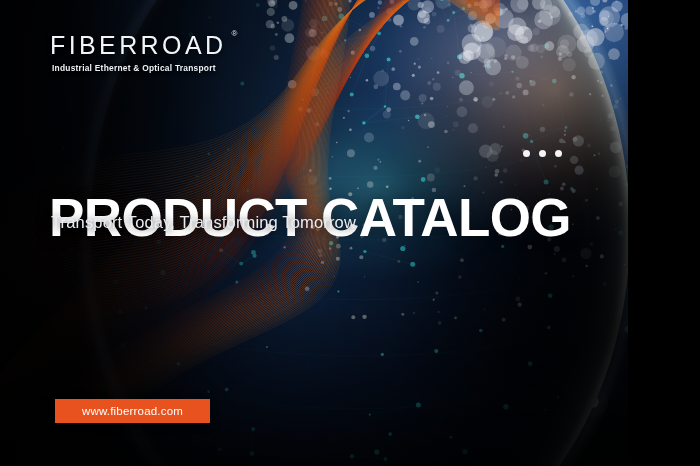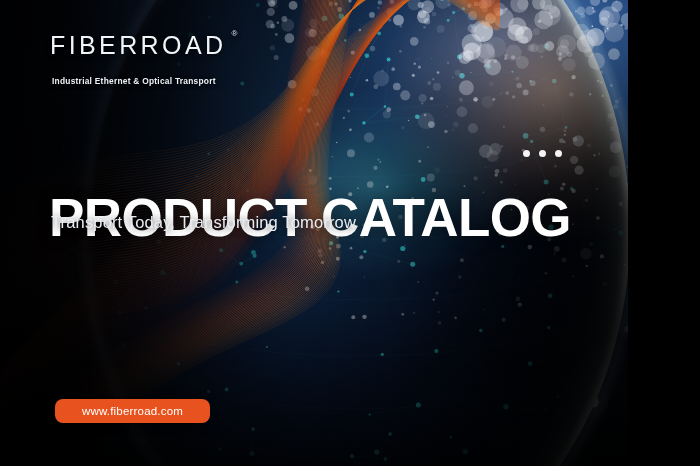--- a/index.html
+++ b/index.html
@@ -75,21 +75,21 @@
   #logo{position:absolute;left:50px;top:33px;}
   #logo-word{
     position:relative;display:inline-block;
     font-size:25px;font-weight:400;letter-spacing:3.4px;color:#f2f5f7;
     line-height:1;text-shadow:0 1px 5px rgba(0,0,0,.75);
   }
   #logo-reg{
     position:absolute;right:-11px;top:-3px;font-size:8px;color:#dfe4e8;letter-spacing:0;
   }
   #logo-tag{
-    margin-top:18px;margin-left:2px;
+    margin-top:5px;margin-left:2px;
     font-size:8.4px;font-weight:700;letter-spacing:.25px;color:#eef2f5;
     text-shadow:0 1px 4px rgba(0,0,0,.8);
   }
 
   #dots{position:absolute;left:523px;top:150px;display:flex;gap:9px;}
   #dots span{display:block;width:7px;height:7px;border-radius:50%;background:#fff;opacity:.95;}
 
   #title{
     position:absolute;left:49px;top:155px;
     font-size:53px;font-weight:700;letter-spacing:-.6px;color:#fff;
@@ -97,21 +97,21 @@
     text-shadow:0 2px 16px rgba(0,0,0,.45);
   }
   #subtitle{
     position:absolute;left:51px;top:213px;
     font-size:16.5px;font-weight:400;letter-spacing:.15px;color:#e9edf2;
     text-shadow:0 1px 8px rgba(0,0,0,.75);
   }
 
   #url-button{
     position:absolute;left:55px;top:399px;width:155px;height:24px;
-    border-radius:8px;border:0;padding:0;cursor:pointer;
+    border-radius:0;border:0;padding:0;cursor:pointer;
     background:#e8521e;
     color:#fff;font-family:"Liberation Sans",sans-serif;
     font-size:11.5px;letter-spacing:.2px;text-align:center;line-height:24px;
     box-shadow:0 2px 10px rgba(0,0,0,.45);
   }
 </style>
 </head>
 <body>
 
 <div id="stage">

